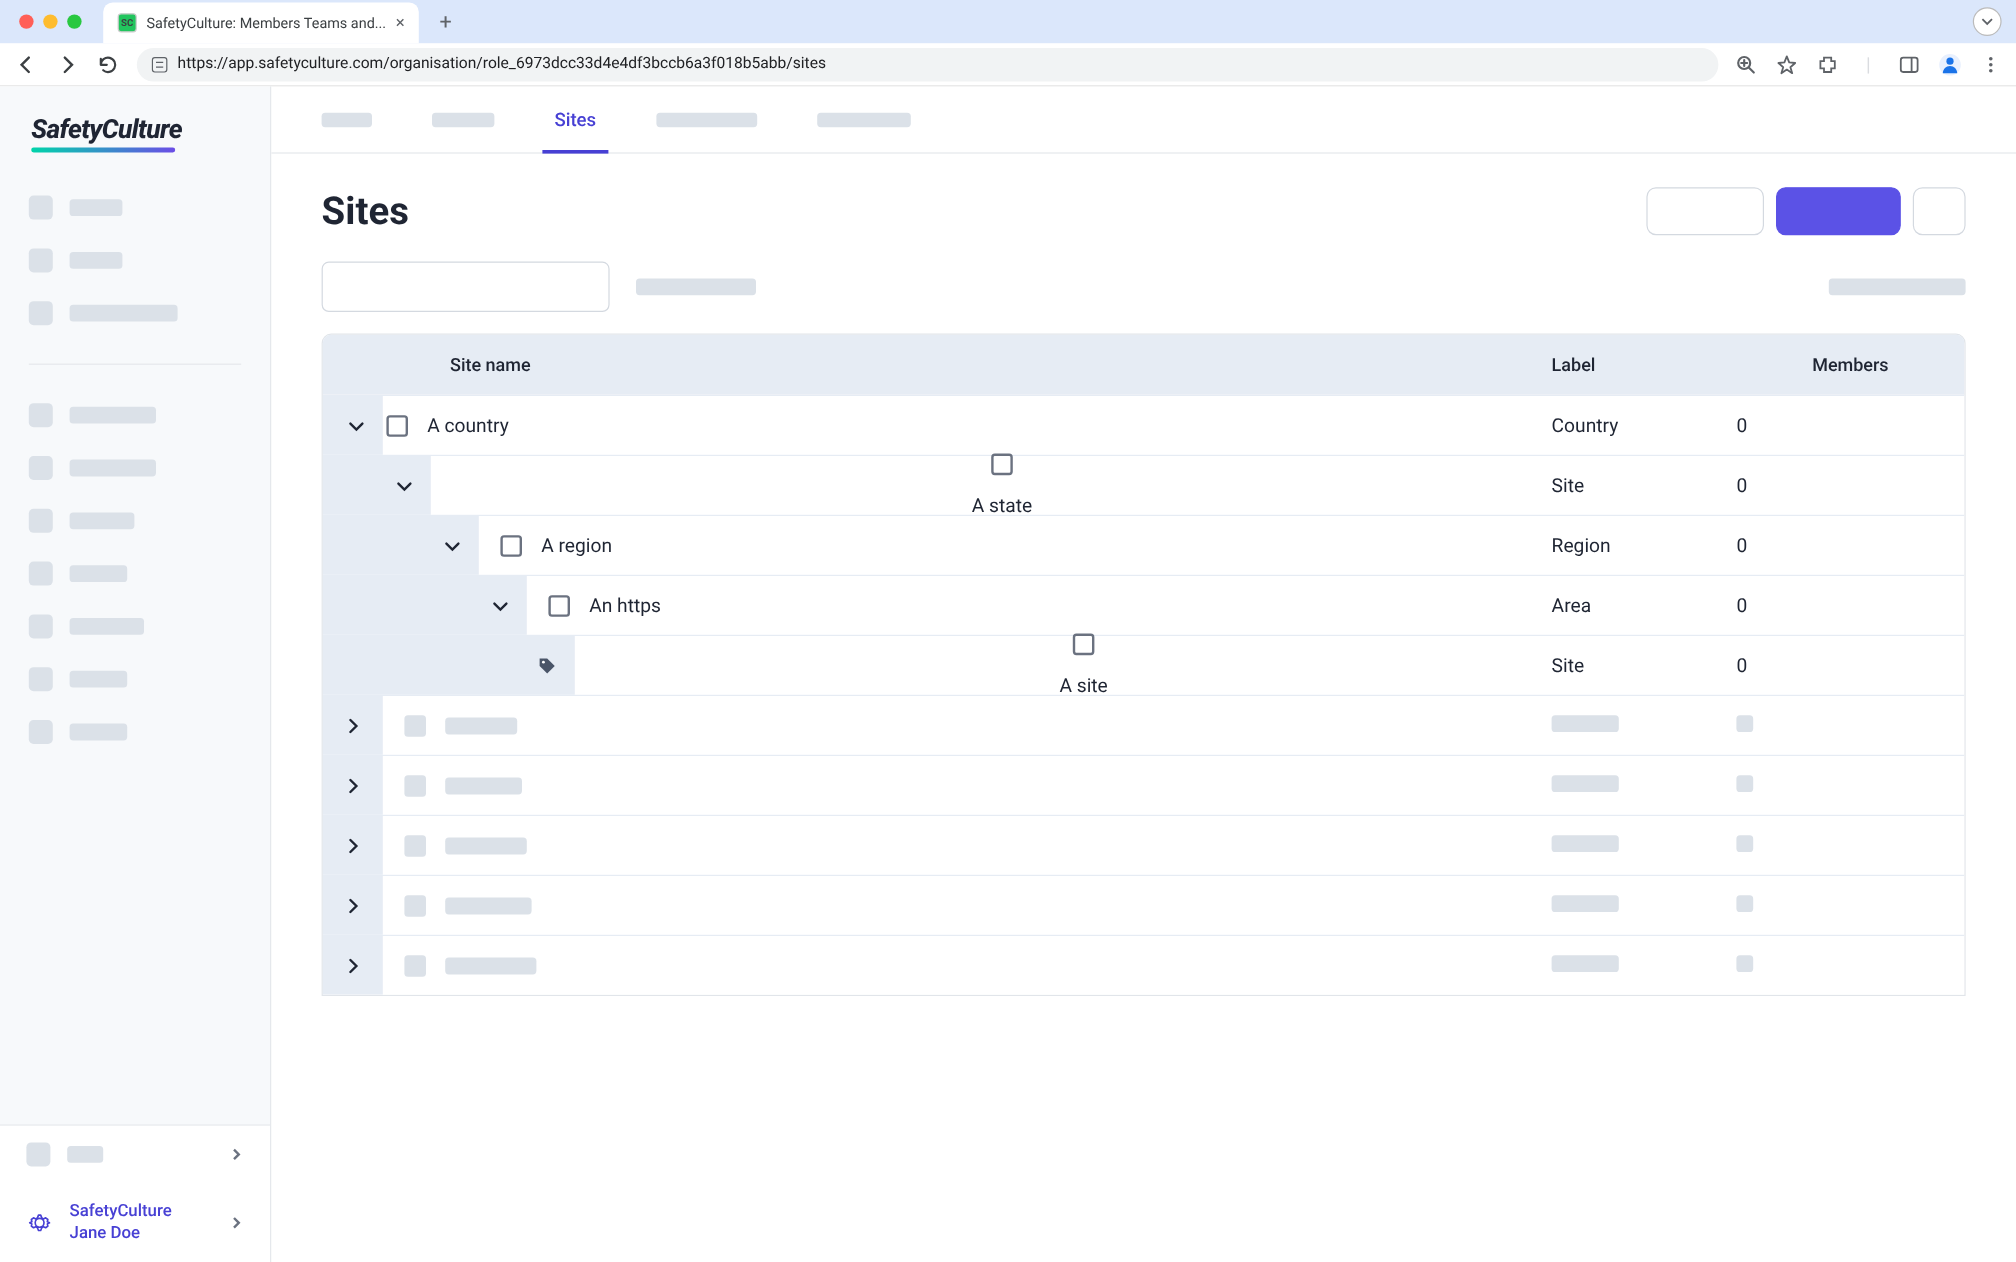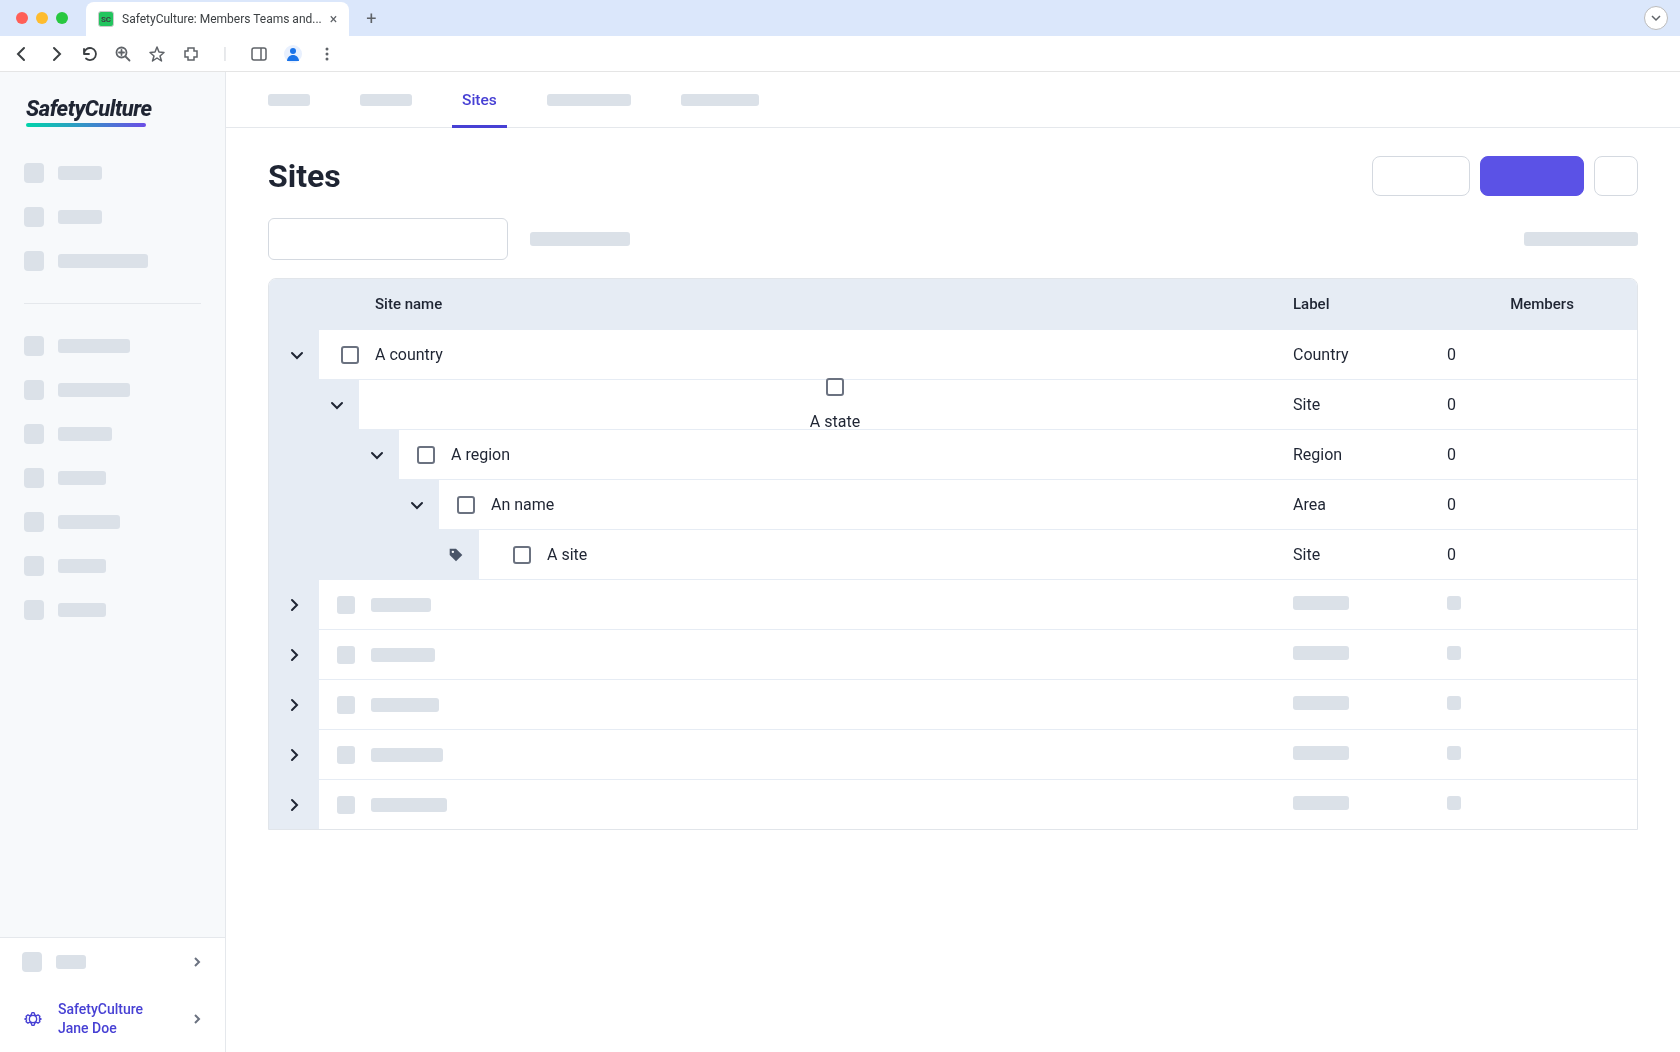--- a/index.html
+++ b/index.html
@@ -114,20 +114,27 @@
     <span class="navbtn">
         <svg width="18" height="18" viewBox="0 0 18 18">
           <path d="M7 3l6 6-6 6" stroke="#3c4043" stroke-width="2" fill="none" stroke-linecap="round"></path>
         </svg>
       </span>
     <span class="navbtn">
         <svg width="18" height="18" viewBox="0 0 18 18">
           <path d="M3 9a6 6 0 1 1 2 4.5M3 9V4m0 5h5" stroke="#3c4043" stroke-width="1.8" fill="none" stroke-linecap="round"></path>
         </svg>
       </span>
+    <div class="url-field">
+      <svg width="14" height="14" viewBox="0 0 14 14">
+          <rect x="1" y="1" width="12" height="12" rx="2" stroke="#5f6368" fill="none"></rect>
+          <path d="M4 5h6M4 9h6" stroke="#5f6368"></path>
+        </svg>
+      <span class="url-text">https://app.safetyculture.com/organisation/role_6973dcc33d4e4df3bccb6a3f018b5abb/sites</span>
+    </div>
     <div class="chrome-actions">
       <span>
           <svg width="18" height="18" viewBox="0 0 18 18">
             <circle cx="7.5" cy="7.5" r="5" stroke="#5f6368" stroke-width="1.8" fill="none"></circle>
             <path d="M11.5 11.5l4 4M5 7.5h5M7.5 5v5" stroke="#5f6368" stroke-width="1.8" stroke-linecap="round"></path>
           </svg>
         </span>
       <span>
           <svg width="18" height="18" viewBox="0 0 18 18">
             <path d="M9 2l2 5 5 .5-4 3.5 1.5 5L9 13l-4.5 3L6 11 2 7.5 7 7z" stroke="#5f6368" stroke-width="1.5" fill="none" stroke-linejoin="round"></path>
@@ -285,21 +292,21 @@
       </div>
       <div id="tree-rows">
           <div class="row">
             <div class="indent-bg" style="width: 50px; display: flex; align-items: center; justify-content: flex-end; padding-right: 14px;">
               <span>
                 <svg class="chev-icon" viewBox="0 0 16 16">
                   <path d="M3 6l5 5 5-5" stroke="#1f2533" stroke-width="2" fill="none" stroke-linecap="round"></path>
                 </svg>
               </span>
             </div>
-            <div class="name-cell" style="padding-left: 22px;">
+            <div class="name-cell" style="padding-left: 3px;">
               <span class="checkbox"></span>
               <span>A country</span>
             </div>
             <div class="label-cell">Country</div>
             <div class="members-cell">0</div>
           </div>
           <div class="row">
             <div class="indent-bg" style="width: 90px; display: flex; align-items: center; justify-content: flex-end; padding-right: 14px;">
               <span>
                 <svg class="chev-icon" viewBox="0 0 16 16">
@@ -332,33 +339,33 @@
           <div class="row">
             <div class="indent-bg" style="width: 170px; display: flex; align-items: center; justify-content: flex-end; padding-right: 14px;">
               <span>
                 <svg class="chev-icon" viewBox="0 0 16 16">
                   <path d="M3 6l5 5 5-5" stroke="#1f2533" stroke-width="2" fill="none" stroke-linecap="round"></path>
                 </svg>
               </span>
             </div>
             <div class="name-cell" style="padding-left: 18px;">
               <span class="checkbox"></span>
-              <span>An name</span>
+              <span>An https</span>
             </div>
             <div class="label-cell">Area</div>
             <div class="members-cell">0</div>
           </div>
           <div class="row">
             <div class="indent-bg" style="width: 210px; display: flex; align-items: center; justify-content: flex-end; padding-right: 14px;">
               <svg class="tag-icon" viewBox="0 0 20 20">
                 <path d="M3 3h7l7 7-7 7-7-7V3z" fill="#4a5568"></path>
                 <circle cx="6.5" cy="6.5" r="1.3" fill="#fff"></circle>
               </svg>
             </div>
-            <div class="name-cell" style="padding-left: 34px;">
+            <div class="name-cell" style="padding-left: 34px; flex-direction: column;">
               <span class="checkbox"></span>
               <span>A site</span>
             </div>
             <div class="label-cell">Site</div>
             <div class="members-cell">0</div>
           </div>
         </div>
       <div id="skel-rows">
           <div class="row skel-row">
             <div class="indent-bg" style="width:50px;display:flex;align-items:center;justify-content:center">

